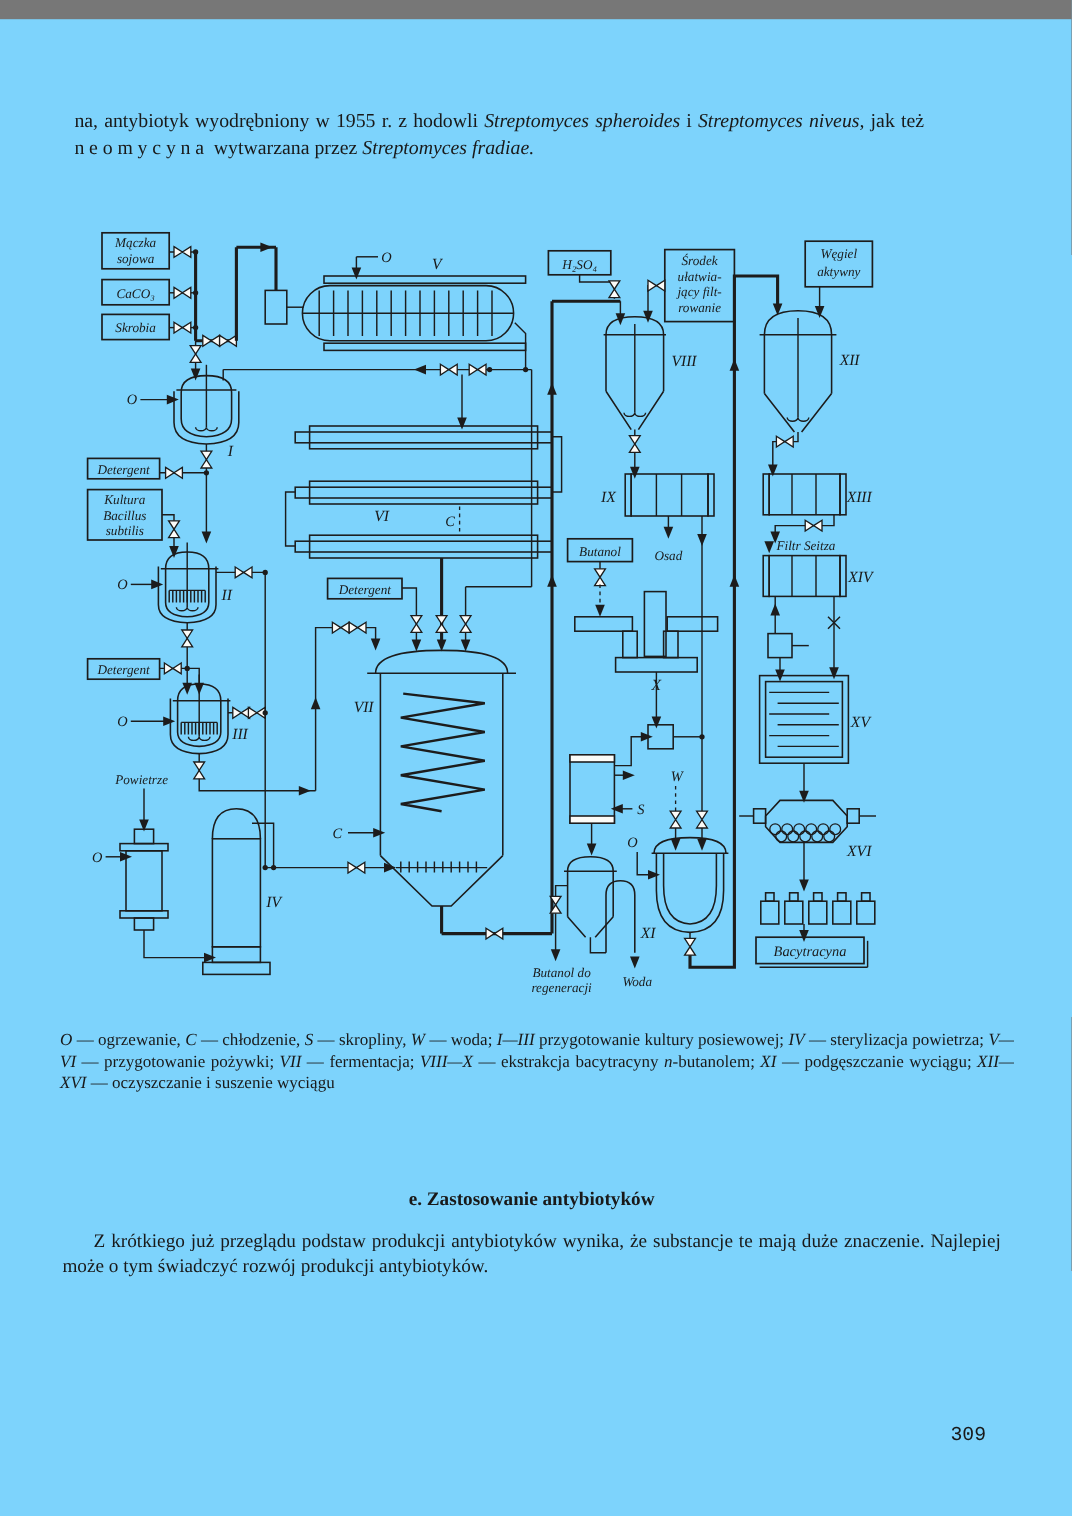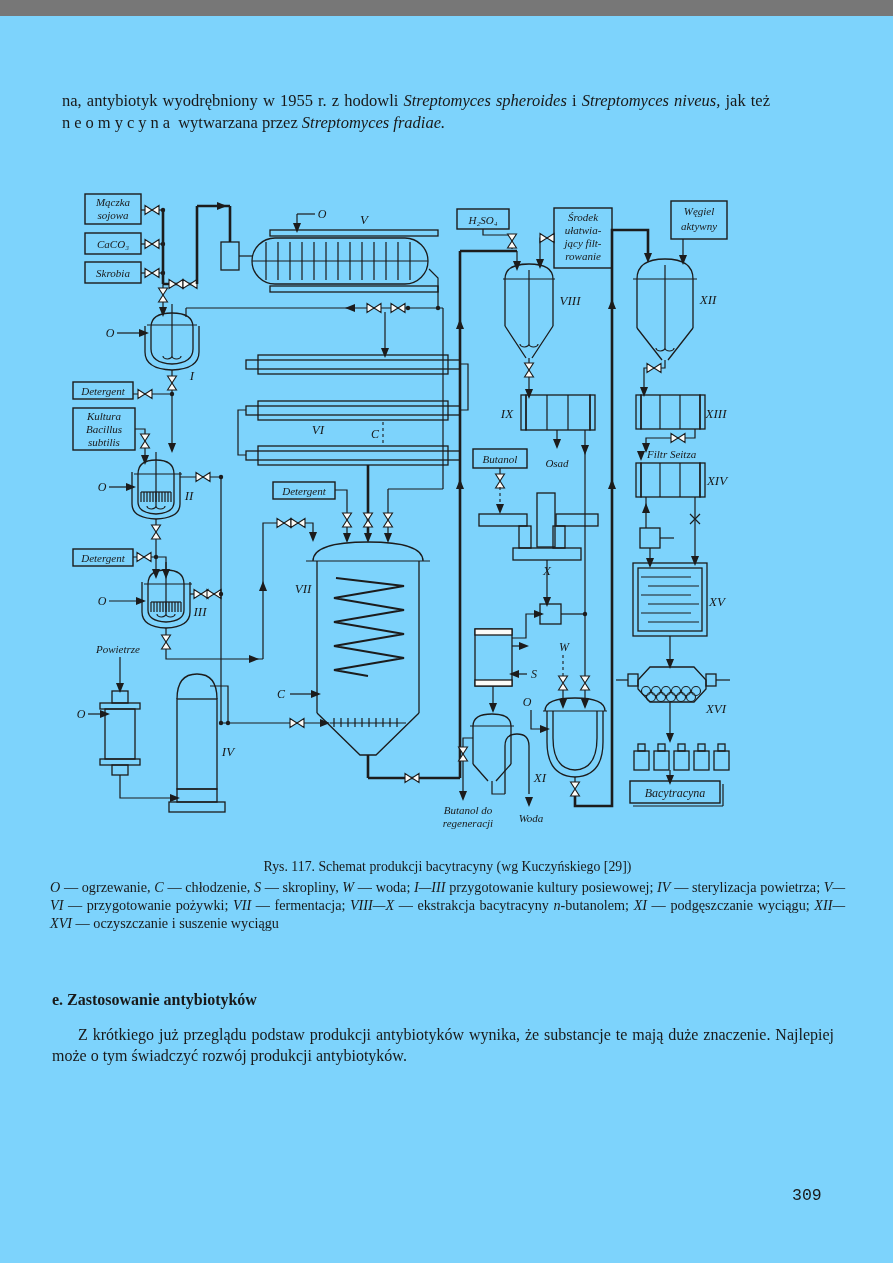--- a/index.html
+++ b/index.html
@@ -4,21 +4,21 @@
 <style>
   html,body{margin:0;padding:0;background:#777;}
   .page{position:relative;width:893px;height:1263px;background:#7dd3fc;margin:16px auto;overflow:hidden;
         font-family:"Liberation Serif", serif;color:#191919;}
   .intro{position:absolute;left:62px;top:74px;width:708px;font-size:16.5px;line-height:1.32;text-align:justify;}
   .it{font-style:italic;}
   .sp{letter-spacing:4px;}
   .caption{position:absolute;left:50px;top:842px;width:795px;font-size:14.2px;line-height:1.27;}
   .caption-title{text-align:center;font-size:13.8px;margin-bottom:2px;}
   .caption-legend{text-align:justify;}
-  .sect-heading{position:absolute;left:52px;top:975px;width:782px;font-weight:bold;font-size:16px;}
+  .sect-heading{position:absolute;left:52px;top:975px;width:782px;text-align:center;font-weight:bold;font-size:16px;}
   .bodytext{position:absolute;left:52px;top:1008px;width:782px;font-size:16px;line-height:1.34;text-align:justify;}
   .bodytext p{margin:0;text-indent:26px;}
   .pageno{position:absolute;left:792px;top:1170px;font-size:16.5px;font-family:Liberation Mono, monospace;}
   .scan-line{position:absolute;left:300px;top:1257px;width:593px;height:3px;background:#141414;}
   svg{position:absolute;left:0;top:170px;}
   svg text{font-family:"Liberation Serif", serif;fill:#191919;}
   .lbl{font-size:11px;font-style:italic;text-anchor:middle;}
   .lbs{font-size:11px;font-style:italic;}
   .rn{font-size:13px;font-style:italic;text-anchor:middle;}
   .st{font-size:12px;font-style:italic;text-anchor:middle;}
@@ -523,21 +523,20 @@
       <line class="p" x1="670" y1="584" x2="670" y2="594"></line>
         <use href="#aD" x="670" y="592"></use>
       <rect class="bx" x="630" y="595" width="90" height="22" stroke-width="1.8"></rect>
       <line class="p" x1="633" y1="620" x2="723" y2="620"></line>
       <line class="p" x1="723" y1="598" x2="723" y2="620"></line>
       <text class="lbl" x="675" y="611" style="font-size:12px">Bacytracyna</text>
     </g>
   </svg>
 
   <div class="caption">
-    <div class="caption-title">Rys. 117. Schemat produkcji bacytracyny (wg Kuczyńskiego [29])</div>
     <div class="caption-legend">
       <span class="it">O</span><span> — ogrzewanie, </span><span class="it">C</span><span> — chłodzenie, </span><span class="it">S</span><span> — skropliny, </span><span class="it">W</span><span> — woda; </span><span class="it">I—III</span><span> przygotowanie kultury posiewowej; </span><span class="it">IV</span><span> — sterylizacja powietrza; </span><span class="it">V—VI</span><span> — przygotowanie pożywki; </span><span class="it">VII</span><span> — fermentacja; </span><span class="it">VIII—X</span><span> — ekstrakcja bacytracyny </span><span class="it">n</span><span>-butanolem; </span><span class="it">XI</span><span> — podgęszczanie wyciągu; </span><span class="it">XII—XVI</span><span> — oczyszczanie i suszenie wyciągu</span>
     </div>
   </div>
 
   <div class="sect-heading">e. Zastosowanie antybiotyków</div>
   <div class="bodytext">
     <p>Z krótkiego już przeglądu podstaw produkcji antybiotyków wynika, że substancje te mają duże znaczenie. Najlepiej może o tym świadczyć rozwój produkcji antybiotyków.</p>
   </div>
 

